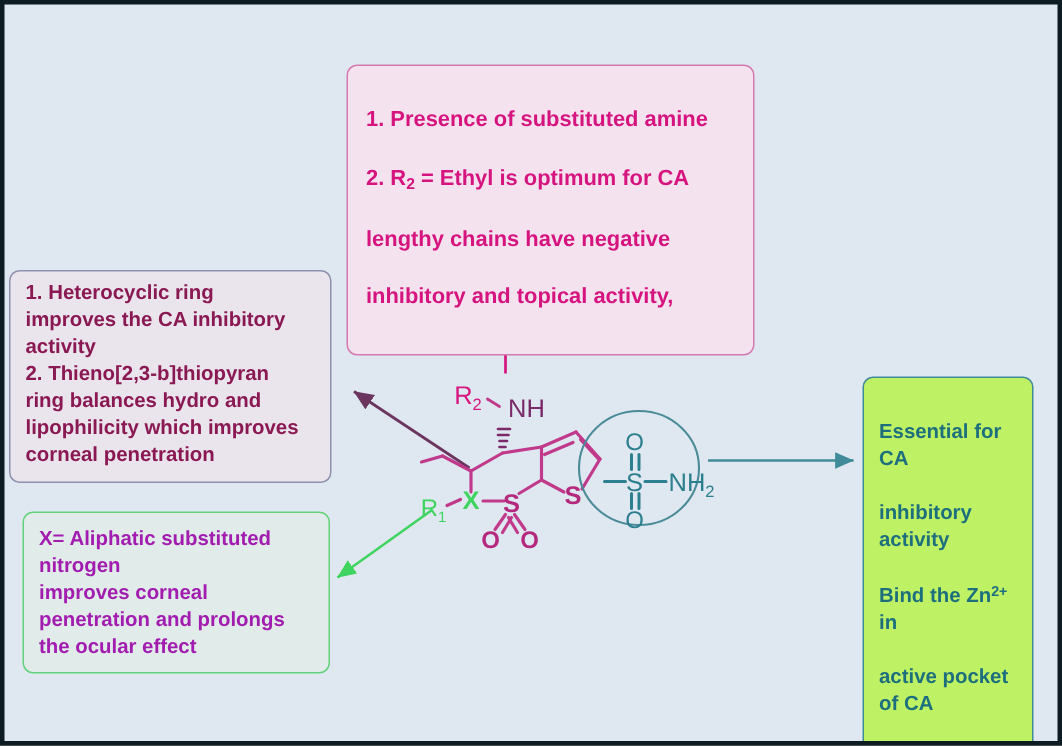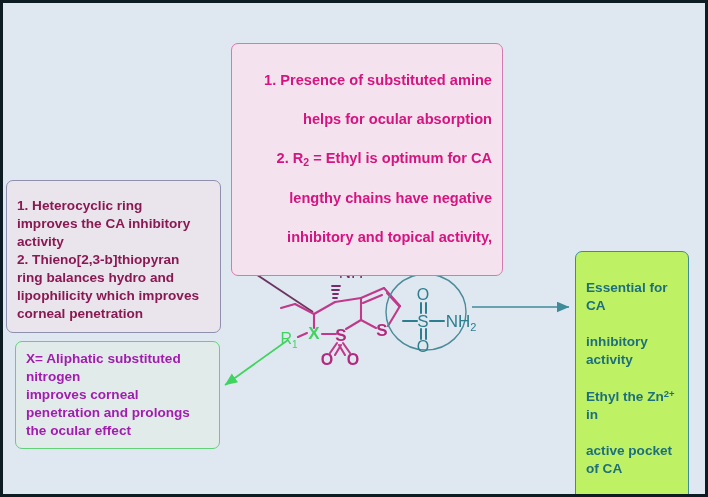--- a/index.html
+++ b/index.html
@@ -29,29 +29,28 @@
   
   #note-amine {
     left: 228px;
     top: 40px;
     width: 272px;
     padding: 8px 10px 8px 12px;
     border: 1.5px solid #d47ab0;
     background: #f4e2ee;
     color: #d6147f;
     font-size: 14.6px;
-    text-align: right;
   }
 
   
   #note-heterocyclic {
     left: 3px;
     top: 177px;
     width: 215px;
-    padding: 16px 8px 8px 10px;
+    padding: 5px 8px 8px 10px;
     border: 1.5px solid #8f8fae;
     background: #eae4ec;
     color: #8a1852;
     font-size: 13.6px;
   }
 
   
   #note-nitrogen {
     left: 12px;
     top: 338px;
@@ -186,21 +185,20 @@
 
       <text x="420" y="297" font-size="16" fill="#2c7f8e">O</text>
       <text x="420" y="349" font-size="16" fill="#2c7f8e">O</text>
 
       <text x="458" y="324" font-size="17" fill="#2c7f8e">NH<tspan font-size="11" dy="4">2</tspan></text>
     </g>
   </svg>
 
   <div class="note" id="note-amine">
     <div>1. Presence of substituted amine</div>
-    <div>helps for ocular absorption</div>
     <div><span>2. R</span><span class="sub">2</span><span> = Ethyl is optimum for CA</span></div>
     <div>lengthy chains have negative</div>
     <div>inhibitory and topical activity,</div>
   </div>
 
   <div class="note" id="note-heterocyclic">1. Heterocyclic ring
 improves the CA inhibitory
 activity
 2. Thieno[2,3-b]thiopyran
 ring balances hydro and
@@ -209,17 +207,17 @@
 
   <div class="note" id="note-nitrogen">X= Aliphatic substituted
 nitrogen
 improves corneal
 penetration and prolongs
 the ocular effect</div>
 
   <div class="note" id="note-zinc">
     <div>Essential for CA</div>
     <div>inhibitory activity</div>
-    <div><span>Ethyl the Zn</span><span class="sup">2+</span><span> in</span></div>
+    <div><span>Bind the Zn</span><span class="sup">2+</span><span> in</span></div>
     <div>active pocket of CA</div>
   </div>
 
 </div>
 
 </body></html>

